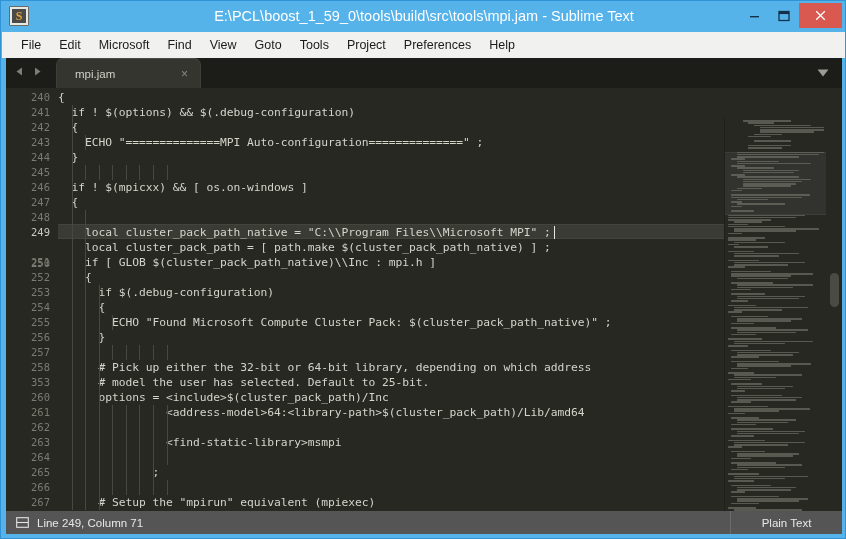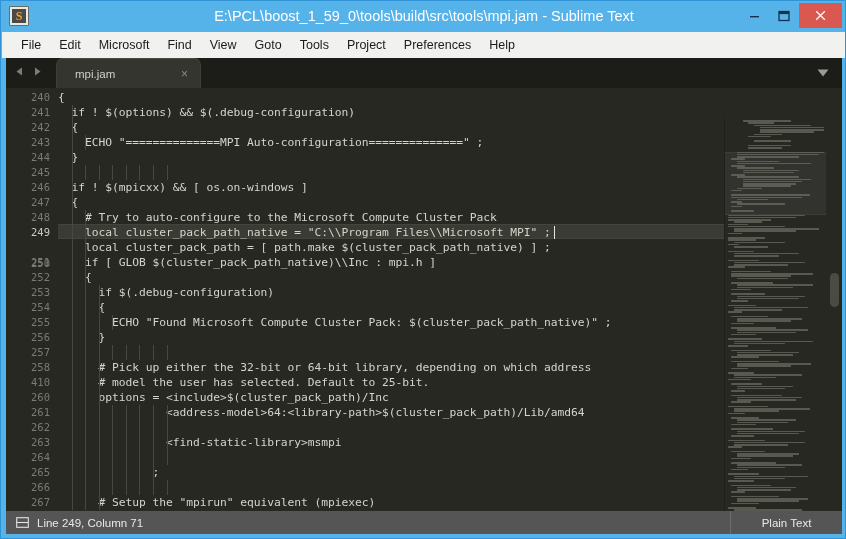--- a/index.html
+++ b/index.html
@@ -346,41 +346,40 @@
           <div class="gutter-num active" style="top: 137px;">249</div>
           <div class="gutter-num" style="top: 146px; margin-top: 22px;">250</div>
           <div class="gutter-num" style="top: 167px;">251</div>
           <div class="gutter-num" style="top: 182px;">252</div>
           <div class="gutter-num" style="top: 197px;">253</div>
           <div class="gutter-num" style="top: 212px;">254</div>
           <div class="gutter-num" style="top: 227px;">255</div>
           <div class="gutter-num" style="top: 242px;">256</div>
           <div class="gutter-num" style="top: 257px;">257</div>
           <div class="gutter-num" style="top: 272px;">258</div>
-          <div class="gutter-num" style="top: 287px;">410</div>
+          <div class="gutter-num" style="top: 287px;">353</div>
           <div class="gutter-num" style="top: 302px;">260</div>
           <div class="gutter-num" style="top: 317px;">261</div>
           <div class="gutter-num" style="top: 332px;">262</div>
           <div class="gutter-num" style="top: 347px;">263</div>
           <div class="gutter-num" style="top: 362px;">264</div>
           <div class="gutter-num" style="top: 377px;">265</div>
           <div class="gutter-num" style="top: 392px;">266</div>
           <div class="gutter-num" style="top: 407px;">267</div>
         </div>
       <div id="code-lines">
         <div id="active-line-hl" style="top: 136px;"></div>
       <div class="code-line" style="top: 2px;">{</div>
           <div class="code-line" style="top: 17px;">  if ! $(options) &amp;&amp; $(.debug-configuration)</div>
           <div class="code-line" style="top: 32px;">  {</div>
           <div class="code-line" style="top: 47px;">    ECHO "==============MPI Auto-configuration==============" ;</div>
           <div class="code-line" style="top: 62px;">  }</div>
           <div class="code-line" style="top: 77px;"></div>
           <div class="code-line" style="top: 92px;">  if ! $(mpicxx) &amp;&amp; [ os.on-windows ]</div>
           <div class="code-line" style="top: 107px;">  {</div>
-          <div class="code-line" style="top: 122px;">    # Try to auto-configure to the Microsoft Compute Cluster Pack</div>
           <div class="code-line" style="top: 137px;">    local cluster_pack_path_native = "C:\\Program Files\\Microsoft MPI" ;</div>
           <div id="caret" style="top: 138px; left: 495.67px;"></div>
           <div class="code-line" style="top: 152px;">    local cluster_pack_path = [ path.make $(cluster_pack_path_native) ] ;</div>
           <div class="code-line" style="top: 167px;">    if [ GLOB $(cluster_pack_path_native)\\Inc : mpi.h ]</div>
           <div class="code-line" style="top: 182px;">    {</div>
           <div class="code-line" style="top: 197px;">      if $(.debug-configuration)</div>
           <div class="code-line" style="top: 212px;">      {</div>
           <div class="code-line" style="top: 227px;">        ECHO "Found Microsoft Compute Cluster Pack: $(cluster_pack_path_native)" ;</div>
           <div class="code-line" style="top: 242px;">      }</div>
           <div class="code-line" style="top: 257px;"></div>

